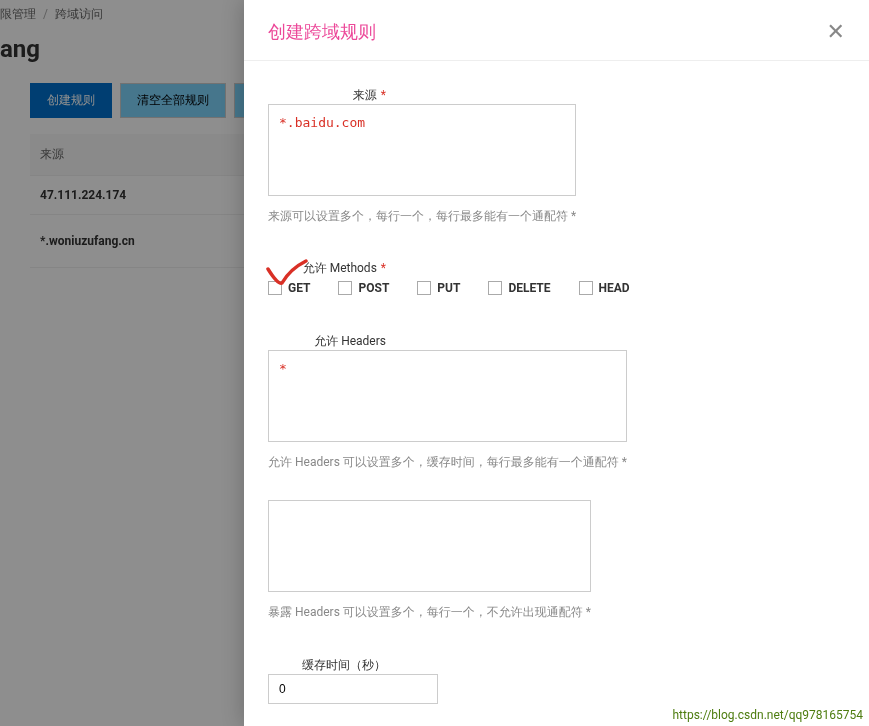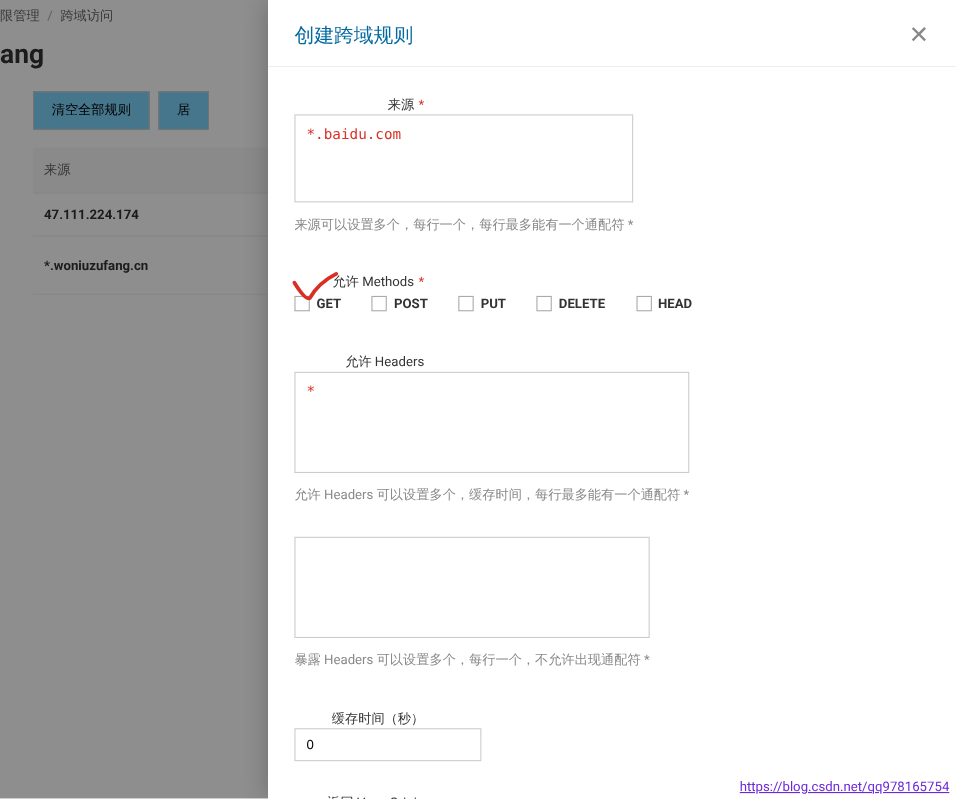--- a/index.html
+++ b/index.html
@@ -73,21 +73,21 @@
     .panel-header {
       display: flex;
       justify-content: space-between;
       align-items: center;
       padding: 20px 24px 16px 24px;
       border-bottom: 1px solid #eee;
     }
     .panel-title {
       font-size: 18px;
       font-weight: 400;
-      color: #0369a1;
+      color: #ec4899;
     }
     .close-btn {
       font-size: 22px;
       color: #888;
       cursor: pointer;
       line-height: 1;
       background: none;
       border: none;
     }
     .form { padding: 20px 24px 10px 24px; }
@@ -110,21 +110,21 @@
     .form-field { flex: 1; position: relative; }
     .textarea {
       width: 100%;
       border: 1px solid #ccc;
       padding: 8px 10px;
       font-size: 13px;
       resize: none;
       font-family: inherit;
       line-height: 1.6;
     }
-    .textarea.origin { height: 80px; font-family: Consolas, monospace; color: #d93026; }
+    .textarea.origin { height: 92px; font-family: Consolas, monospace; color: #d93026; }
     .textarea.headers { height: 92px; color: #d93026; font-family: Consolas, monospace; }
     .textarea.expose { height: 92px; }
     .hint {
       font-size: 12px;
       color: #888;
       margin-top: 8px;
       margin-bottom: 18px;
       line-height: 1.6;
       text-align: right;
     }
@@ -156,37 +156,37 @@
       left: -2px;
       top: -18px;
       width: 42px;
       height: 28px;
       pointer-events: none;
     }
     .watermark {
       position: absolute;
       bottom: 4px; right: 6px;
       font-size: 12px;
-      color: #6d28d9;
+      color: #4d7c0f;
       z-index: 20;
-      text-decoration: underline;
     }
   </style>
 </head>
 <body>
 
 <div class="background-page">
   <div class="breadcrumb">
     <span>限管理</span>
     <span class="sep">/</span>
     <span>跨域访问</span>
   </div>
   <div class="page-title">ang</div>
   <div class="bg-content">
     <div class="btn-row">
+      <button class="btn btn-primary">创建规则</button>
       <button class="btn">清空全部规则</button>
       <button class="btn">居</button>
     </div>
     <table class="table">
       <thead>
         <tr>
           <th>来源</th>
           <th>允许 Meth</th>
         </tr>
       </thead>

